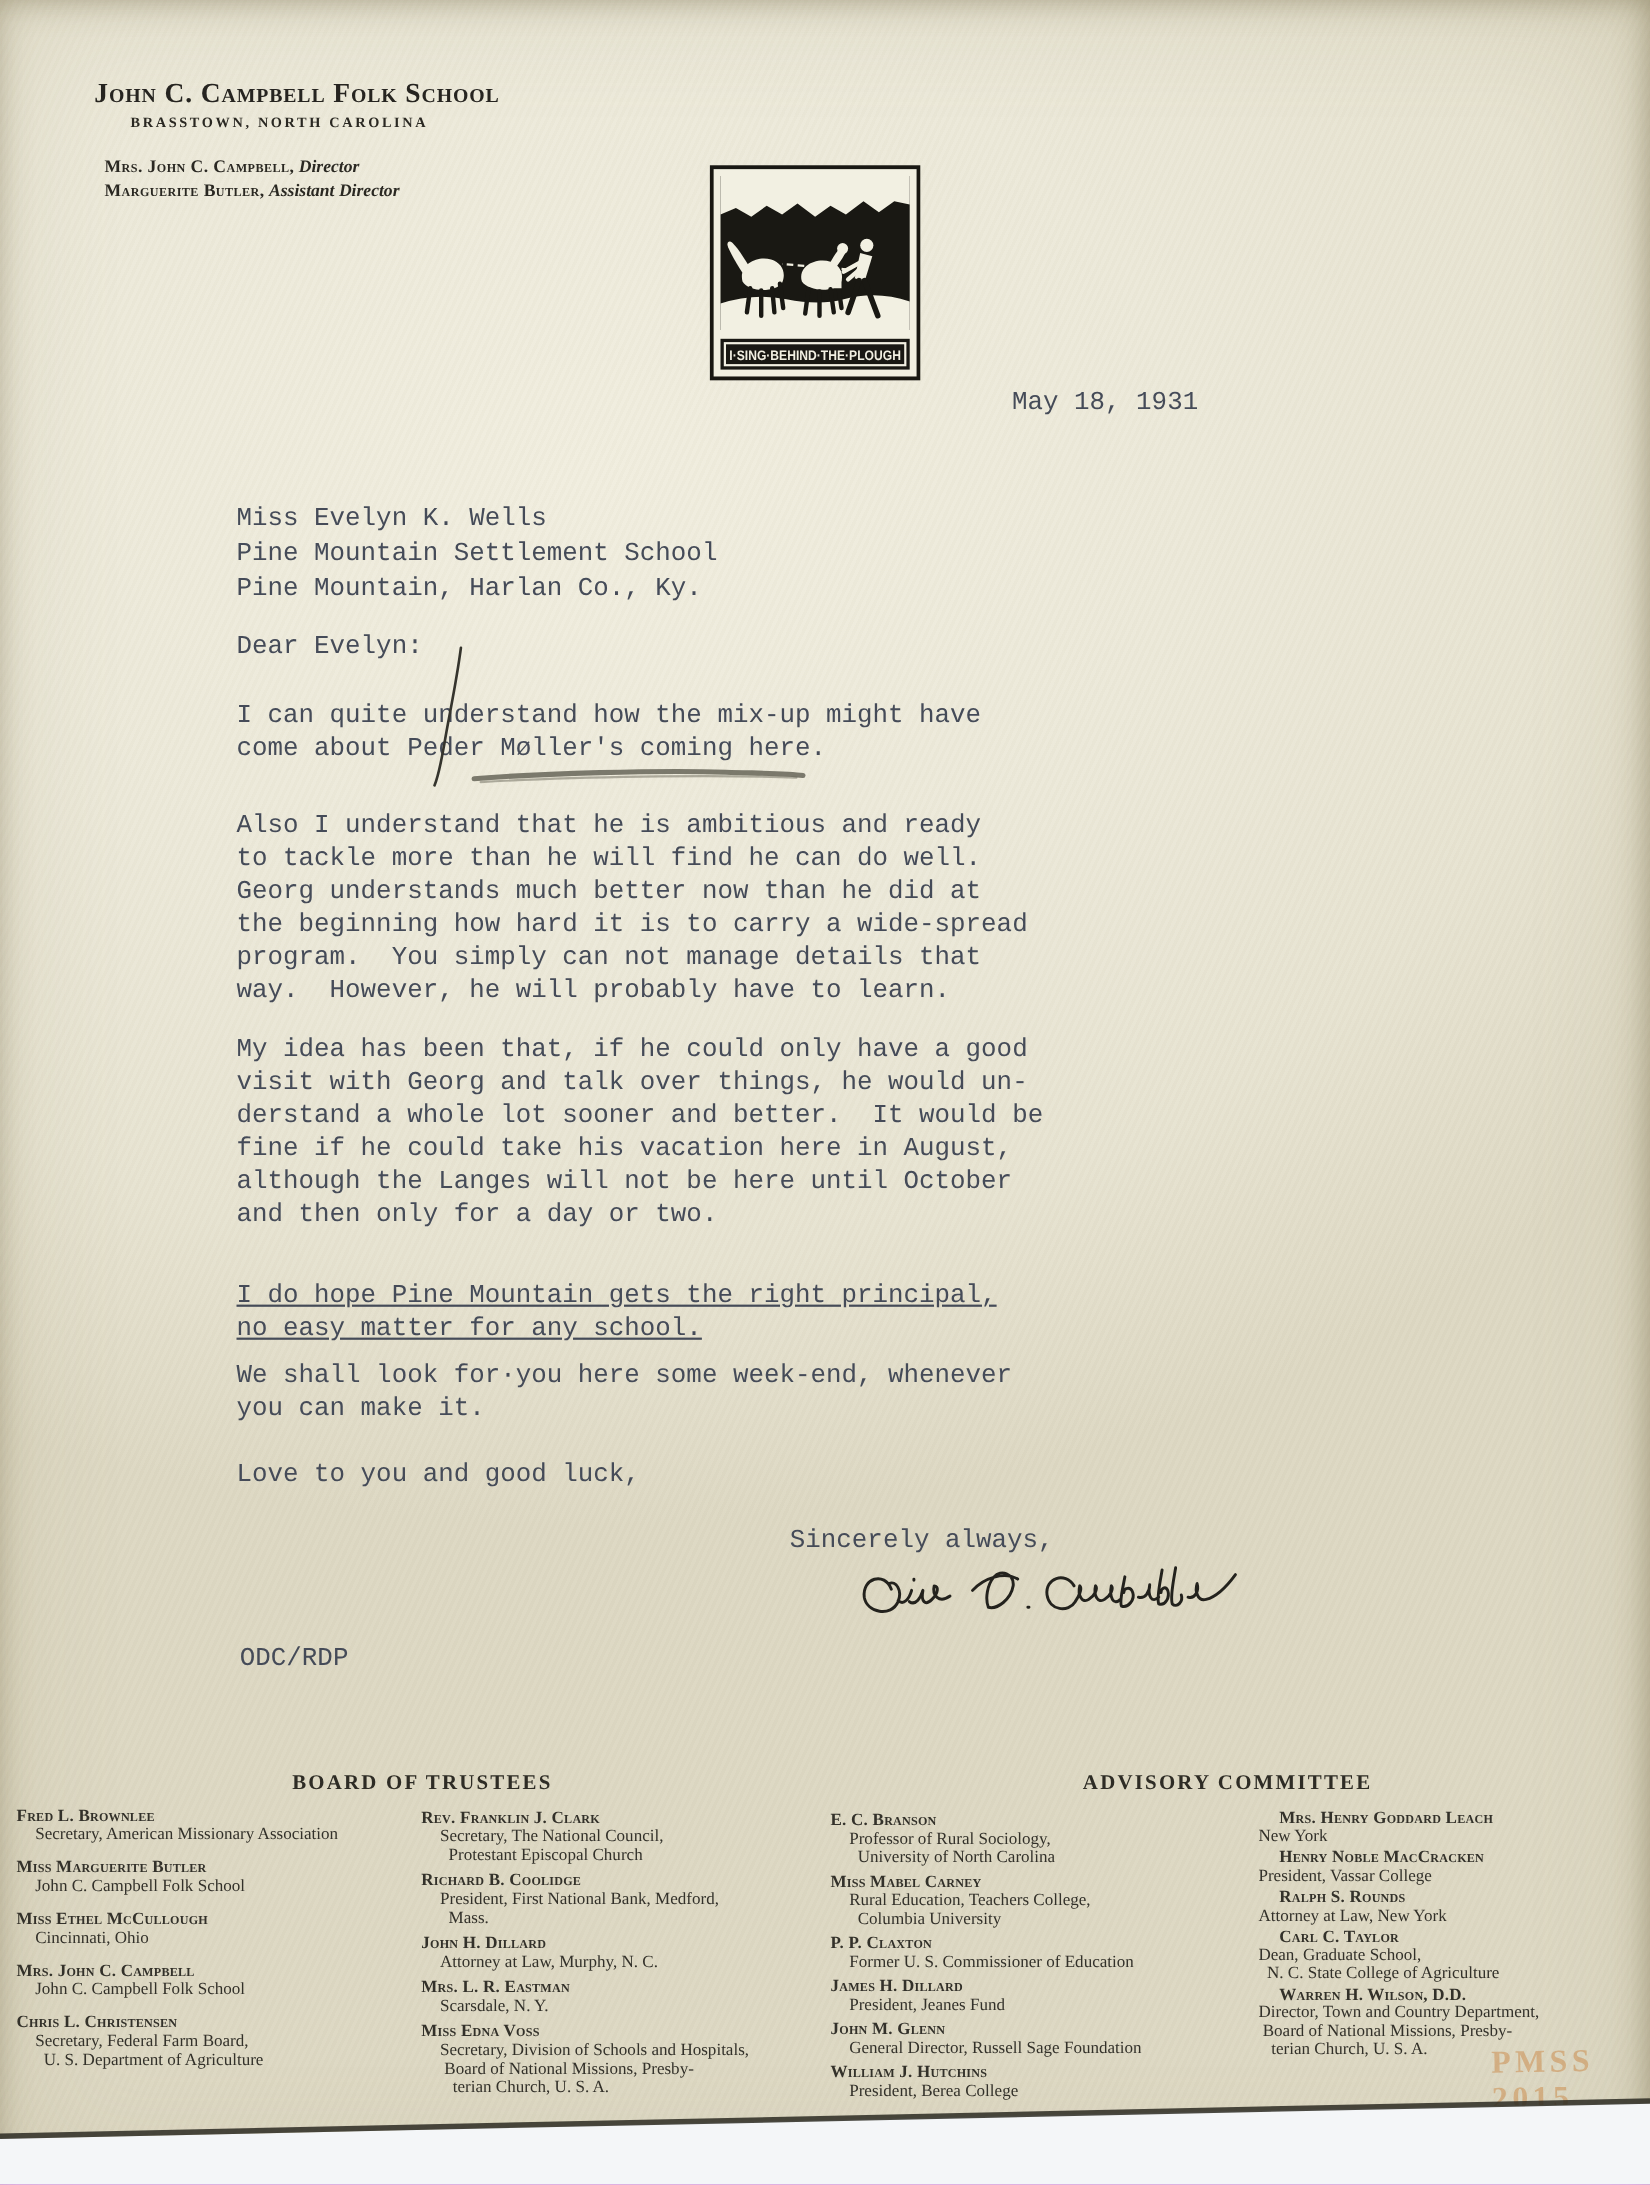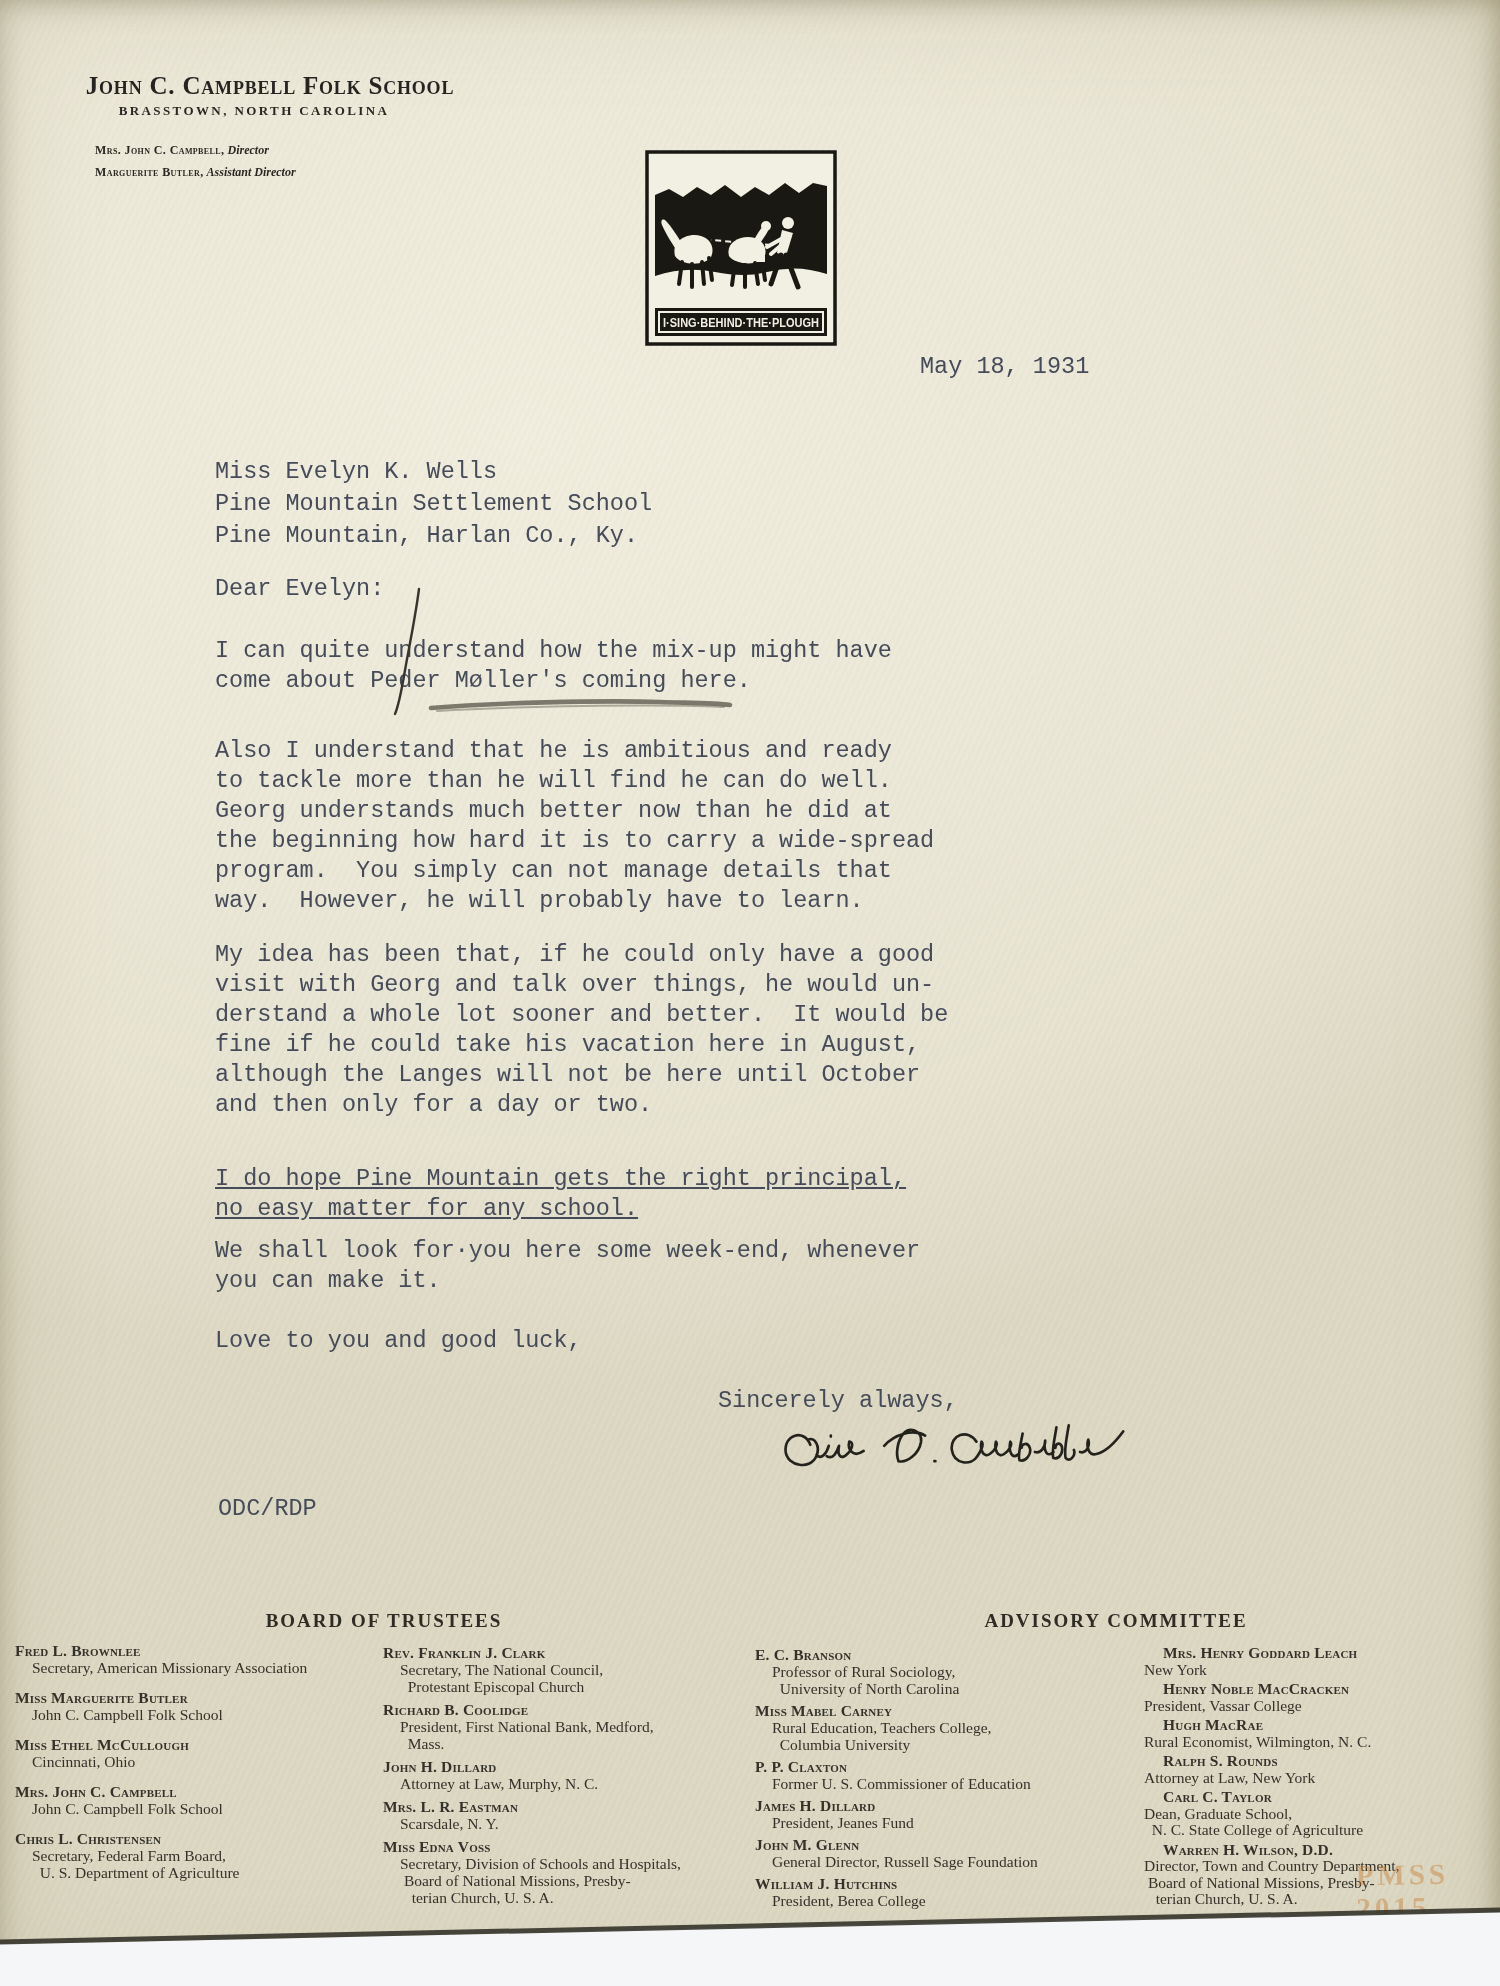--- a/index.html
+++ b/index.html
@@ -11,21 +11,21 @@
       radial-gradient(1250px 950px at 35% 22%, #f1eedf 0%, #ece9d9 45%, #e7e3d1 75%, #ddd8c3 100%);
     box-shadow: inset 0 0 110px rgba(150,138,100,.20),
                 inset -16px 0 30px -14px rgba(120,108,75,.45),
                 inset 0 16px 30px -14px rgba(120,108,75,.30),
                 inset 16px 0 30px -16px rgba(120,108,75,.28);}
   
   .lh-school{position:absolute;left:80px;top:72px;width:380px;text-align:center;
     font-variant:small-caps;font-weight:bold;font-size:25px;letter-spacing:.8px;color:#262420;}
   .lh-loc{position:absolute;left:64px;top:103px;width:380px;text-align:center;
     font-weight:bold;font-size:13px;letter-spacing:2.4px;color:#2a2822;}
-  .lh-dir{position:absolute;left:95px;font-size:12px;color:#2a2822;white-space:nowrap;}
+  .lh-dir{position:absolute;left:95px;font-size:16px;color:#2a2822;white-space:nowrap;}
   .lh-dir .nm{font-variant:small-caps;font-weight:bold;letter-spacing:.4px;}
   .lh-dir .tt{font-style:italic;font-weight:600;}
   .logo{position:absolute;left:645px;top:150px;width:192px;height:200px;}
   
   .type{position:absolute;font-family:"Liberation Mono", monospace;font-size:23.5px;
         line-height:30px;color:#454b58;white-space:pre-wrap;}
   .addr{line-height:32px;}
   
   .sig{position:absolute;left:772px;top:1414px;width:372px;height:80px;}
   .marks{position:absolute;left:0;top:0;width:1500px;height:1986px;pointer-events:none;}
@@ -236,24 +236,20 @@
     <div class="fcol c4" style="left:1127px;top:1645px;width:370px;">
       <div class="entry">
         <div class="e-name">Mrs. Henry Goddard Leach</div>
         <div class="e-desc">New York</div>
       </div>
       <div class="entry">
         <div class="e-name">Henry Noble MacCracken</div>
         <div class="e-desc">President, Vassar College</div>
       </div>
       <div class="entry">
-        <div class="e-name">Hugh MacRae</div>
-        <div class="e-desc">Rural Economist, Wilmington, N. C.</div>
-      </div>
-      <div class="entry">
         <div class="e-name">Ralph S. Rounds</div>
         <div class="e-desc">Attorney at Law, New York</div>
       </div>
       <div class="entry">
         <div class="e-name">Carl C. Taylor</div>
         <div class="e-desc">Dean, Graduate School,
   N. C. State College of Agriculture</div>
       </div>
       <div class="entry">
         <div class="e-name">Warren H. Wilson, D.D.</div>

